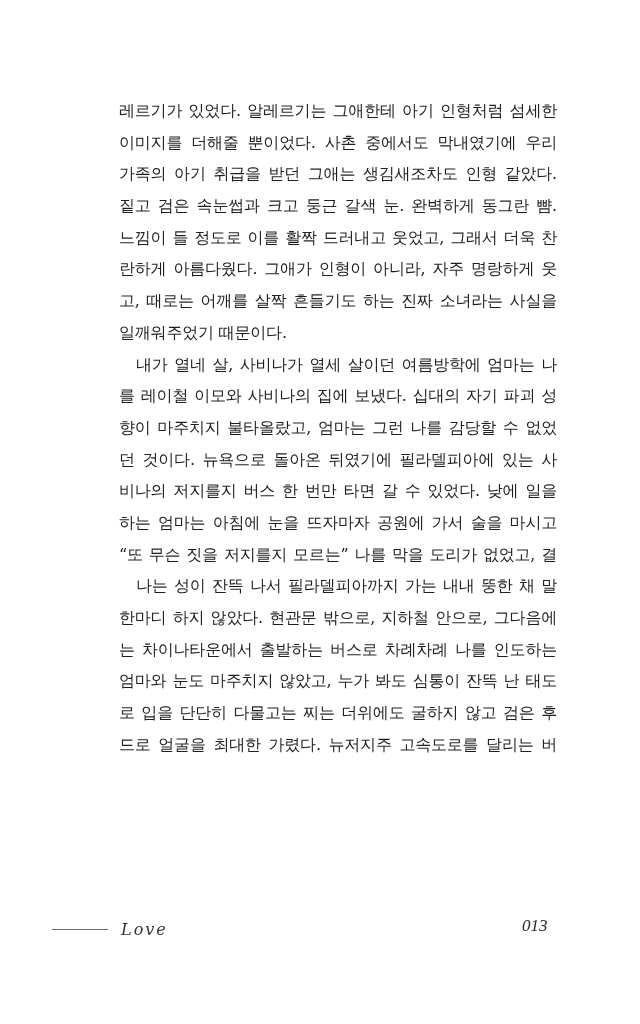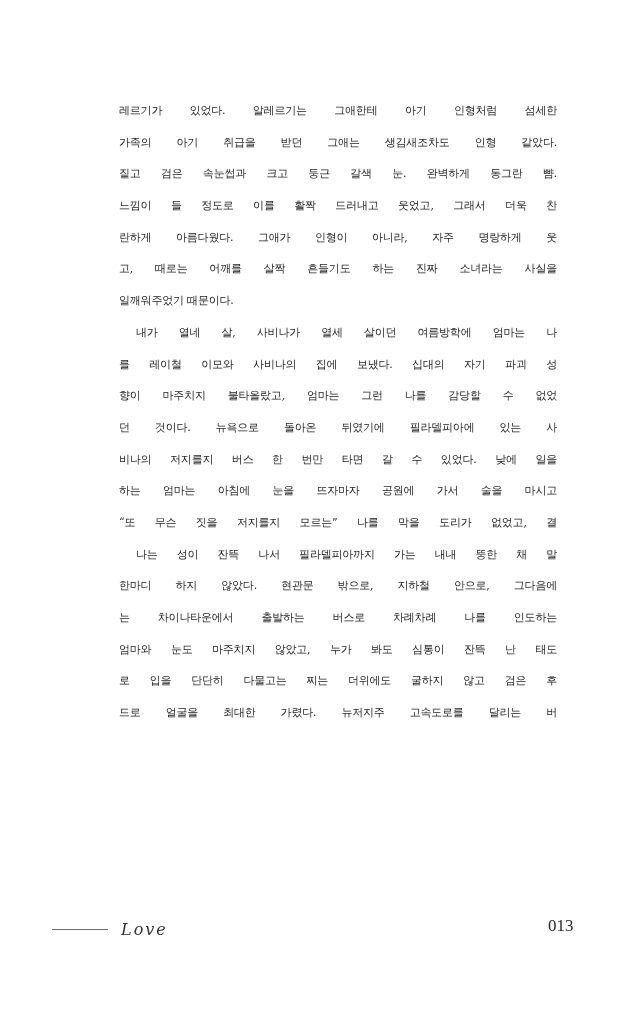--- a/index.html
+++ b/index.html
@@ -22,21 +22,21 @@
   }
   .body-text {
     position: absolute;
     left: 119px;
     top: 95px;
     width: 438px;
   }
   .line {
     height: 31.7px;
     line-height: 31.7px;
-    font-size: 11px;
+    font-size: 16px;
     white-space: nowrap;
     text-align: justify;
     text-align-last: justify;
     letter-spacing: -0.2px;
   }
   .line.last {
     text-align-last: left;
   }
   .line.indent {
     padding-left: 17px;
@@ -54,35 +54,37 @@
     left: 121px;
     top: 920px;
     font-family: "DejaVu Serif", "Liberation Serif", serif;
     font-style: italic;
     font-size: 16px;
     letter-spacing: 2px;
     color: #333333;
   }
   .page-number {
     position: absolute;
-    left: 548px;
+    left: 522px;
     top: 916px;
     font-family: "Liberation Serif", "DejaVu Serif", serif;
+    font-style: italic;
     font-size: 17px;
     color: #2a2a2a;
   }
 </style>
 </head>
 <body>
 
 <div class="page">
 
   <div class="body-text">
 
     <div class="line">레르기가 있었다. 알레르기는 그애한테 아기 인형처럼 섬세한</div>
+    <div class="line">이미지를 더해줄 뿐이었다. 사촌 중에서도 막내였기에 우리</div>
     <div class="line">가족의 아기 취급을 받던 그애는 생김새조차도 인형 같았다.</div>
     <div class="line">짙고 검은 속눈썹과 크고 둥근 갈색 눈. 완벽하게 동그란 뺨.</div>
     <div class="line">느낌이 들 정도로 이를 활짝 드러내고 웃었고, 그래서 더욱 찬</div>
     <div class="line">란하게 아름다웠다. 그애가 인형이 아니라, 자주 명랑하게 웃</div>
     <div class="line">고, 때로는 어깨를 살짝 흔들기도 하는 진짜 소녀라는 사실을</div>
     <div class="line last">일깨워주었기 때문이다.</div>
 
     <div class="line indent">내가 열네 살, 사비나가 열세 살이던 여름방학에 엄마는 나</div>
     <div class="line">를 레이철 이모와 사비나의 집에 보냈다. 십대의 자기 파괴 성</div>
     <div class="line">향이 마주치지 불타올랐고, 엄마는 그런 나를 감당할 수 없었</div>

